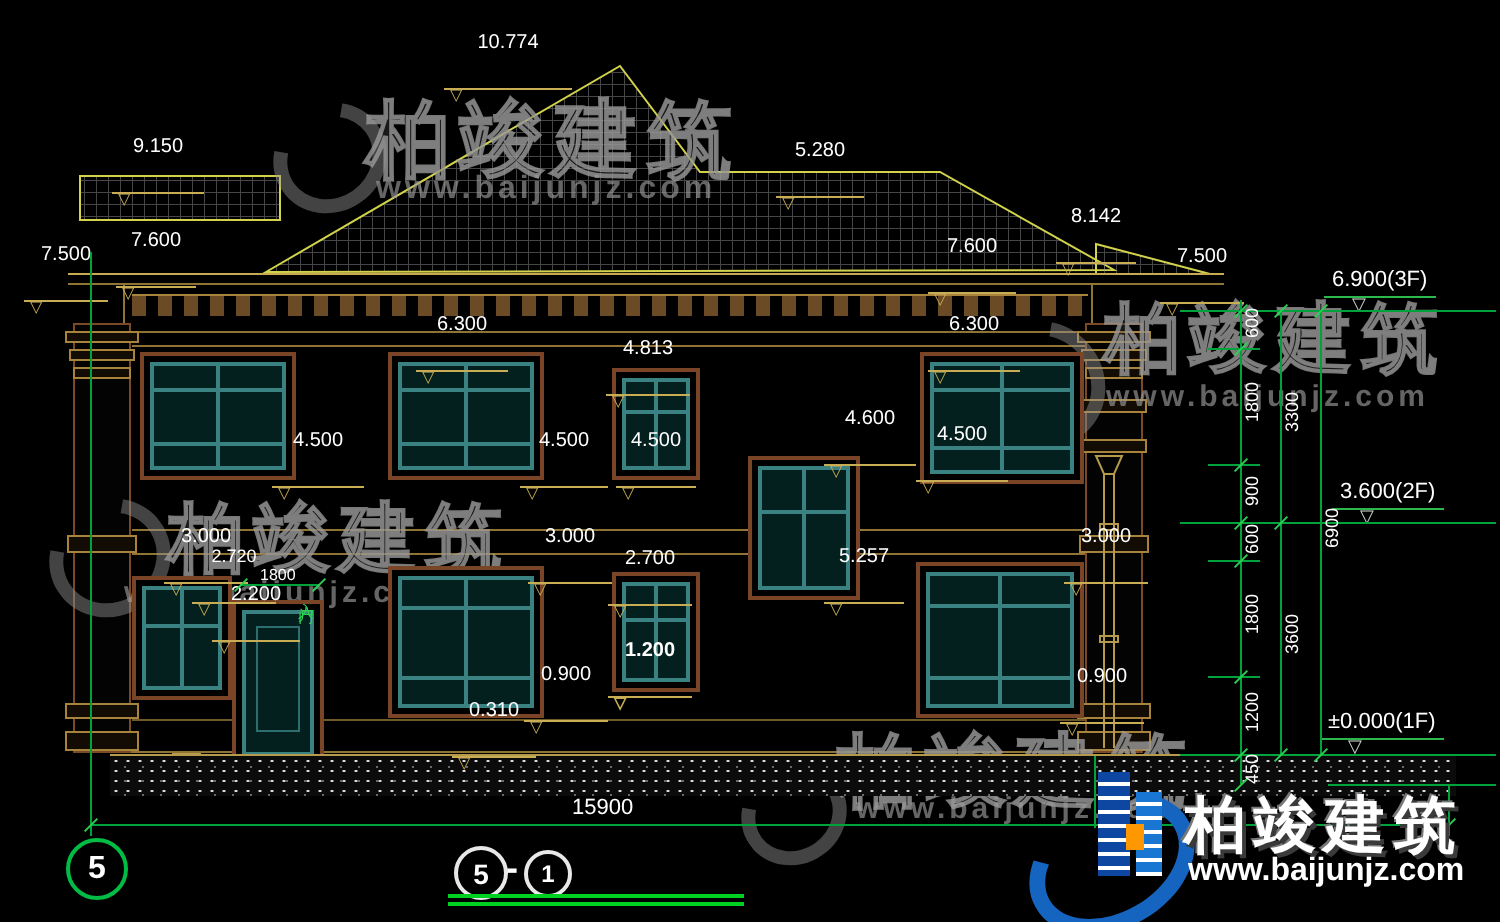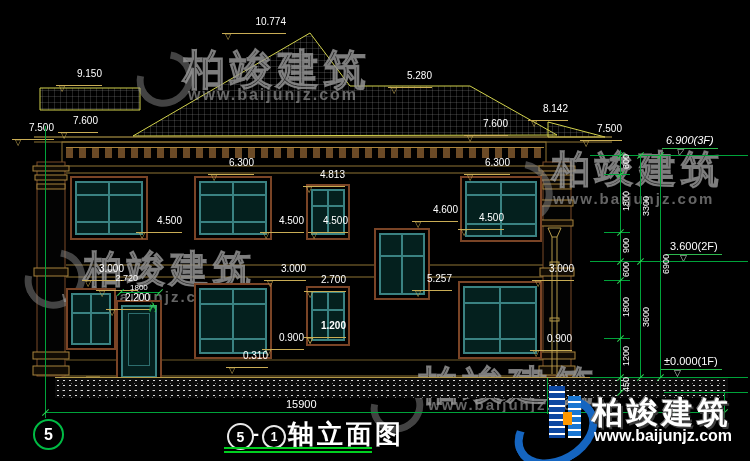--- a/index.html
+++ b/index.html
@@ -1,21 +1,21 @@
 <!DOCTYPE html>
 <html><head>
 <meta charset="utf-8">
 <style>
   html,body{margin:0;padding:0;background:#000;}
   #stage{position:relative;width:750px;height:461px;background:#000;overflow:hidden;
          font-family:"Liberation Sans",sans-serif;}
   svg{position:absolute;left:0;top:0;}
   
-  .lm{position:absolute;text-align:right;color:#fff;font-size:10px;line-height:11px;
-      border-bottom:1px solid #c9ad55;padding-bottom:6px;white-space:nowrap;}
+  .lm{position:absolute;text-align:center;color:#fff;font-size:10px;line-height:11px;
+      border-bottom:1px solid #c9ad55;padding-bottom:17px;white-space:nowrap;}
   .lm .lmv{position:absolute;left:3px;top:100%;color:#c9ad55;font-size:8px;line-height:7px;}
   .lm .lmv::before{content:"▽";}
   .lm.sm{font-size:9px;}
   .flv{position:absolute;color:#fff;font-size:11px;line-height:12px;white-space:nowrap;
        border-bottom:1px solid #2db84d;padding:0 4px 2px 4px;}
   .flv .lmv{position:absolute;left:14px;top:100%;color:#cfd8cf;font-size:9px;line-height:8px;}
   .flv .lmv::before{content:"▽";}
   
   .gl{position:absolute;background:#00a33a;}
   .glh{height:1px;} .glv{width:1px;}
@@ -176,21 +176,21 @@
   <div class="lm" style="left:262px;top:332px;width:42px;"><span>0.900</span><span class="lmv"></span></div>
   <div class="lm" style="left:530px;top:333px;width:42px;"><span>0.900</span><span class="lmv"></span></div>
   <div class="lm" style="left:226px;top:350px;width:42px;"><span>0.310</span><span class="lmv"></span></div>
 
   <div class="dimtext" style="left:130px;top:283px;font-size:8px;">1800</div>
   <div class="gl glh" style="left:120px;top:292px;width:40px;"></div>
   <div class="tick" style="left:116px;top:292px;"></div>
   <div class="tick" style="left:155px;top:292px;"></div>
   <div class="tag" style="left:148px;top:295px;">入户门</div>
 
-  <div class="flv" style="left:662px;top:134px;font-style:italic;"><span>6.900(3F)</span><span class="lmv"></span></div>
+  <div class="flv" style="left:662px;top:134px;"><span>6.900(3F)</span><span class="lmv"></span></div>
   <div class="flv" style="left:666px;top:240px;"><span>3.600(2F)</span><span class="lmv"></span></div>
   <div class="flv" style="left:660px;top:355px;"><span>±0.000(1F)</span><span class="lmv"></span></div>
 
   <div class="gl glh" style="left:590px;top:155px;width:158px;"></div>
   <div class="gl glh" style="left:590px;top:261px;width:158px;"></div>
   <div class="gl glh" style="left:590px;top:377px;width:158px;"></div>
   <div class="gl glh" style="left:664px;top:392px;width:84px;"></div>
   <div class="gl glh" style="left:604px;top:174px;width:26px;"></div>
   <div class="gl glh" style="left:604px;top:232px;width:26px;"></div>
   <div class="gl glh" style="left:604px;top:280px;width:26px;"></div>
@@ -228,21 +228,20 @@
   <div class="gl glh" style="left:45px;top:412px;width:680px;"></div>
   <div class="tick" style="left:41px;top:412px;"></div>
   <div class="tick" style="left:720px;top:412px;"></div>
   <div class="dimtext" style="left:286px;top:398px;font-size:11px;">15900</div>
 
   <div class="bubble bgreen" style="left:33px;top:419px;width:27px;height:27px;font-size:16px;">5</div>
 
   <div class="bubble bwhite" style="left:227px;top:423px;width:23px;height:23px;font-size:14px;">5</div>
   <div class="titletext" style="left:253px;top:424px;font-size:18px;">-</div>
   <div class="bubble bwhite" style="left:262px;top:425px;width:20px;height:20px;font-size:12px;">1</div>
-  <div class="titletext" style="left:288px;top:417px;font-size:26px;">轴立面图</div>
   <div class="uline" style="left:224px;top:447px;width:148px;"></div>
   <div class="uline" style="left:224px;top:451px;width:148px;"></div>
 
   <div class="swoosh" style="left:512px;top:400px;width:72px;height:48px;"></div>
   <div class="bbar" style="left:549px;top:386px;width:16px;height:52px;background:repeating-linear-gradient(#0d47a1 0 5px,#fff 5px 7px);"></div>
   <div class="bbar" style="left:568px;top:396px;width:13px;height:42px;background:repeating-linear-gradient(#1976d2 0 5px,#fff 5px 7px);"></div>
   <div class="bbar" style="left:563px;top:412px;width:9px;height:13px;background:#ff9800;"></div>
   <div class="brandcn" style="left:592px;top:392px;font-size:31px;">柏竣建筑</div>
   <div class="brandurl" style="left:594px;top:427px;font-size:16px;">www.baijunjz.com</div>
 

